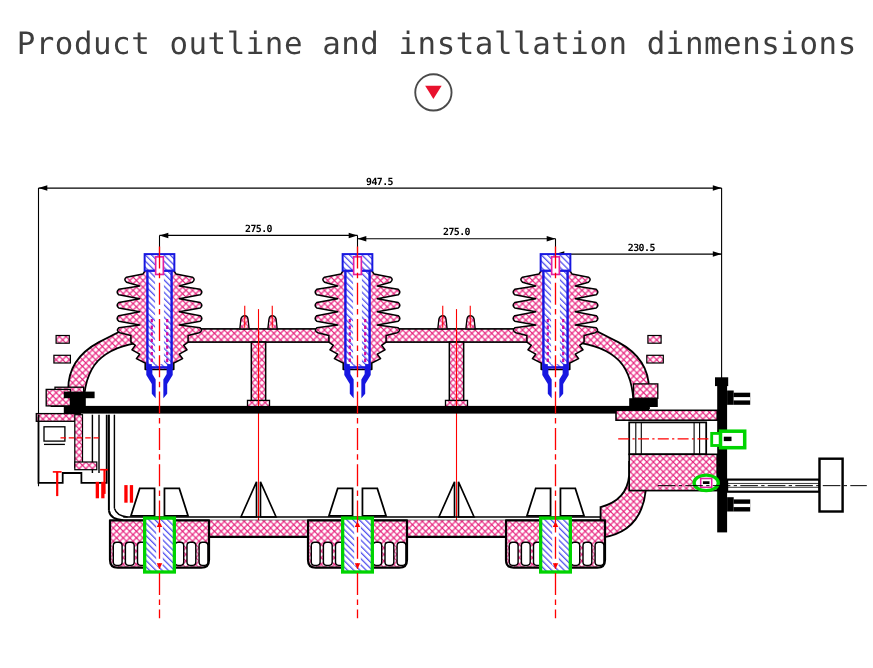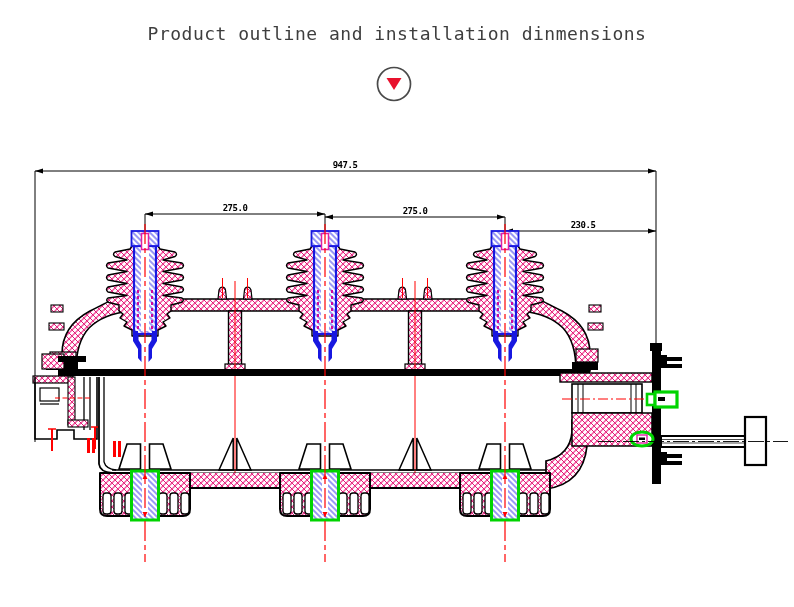--- a/index.html
+++ b/index.html
@@ -1,19 +1,19 @@
 <!DOCTYPE html>
 <html><head>
 <meta charset="utf-8">
 <style>
   html,body{margin:0;padding:0;background:#fff;}
   .stage{position:relative;width:794px;height:607px;background:#fff;overflow:hidden;
          font-family:"DejaVu Sans Mono", monospace;}
   .title{position:absolute;top:23px;left:0;right:0;text-align:center;
-         font-size:18px;letter-spacing:0.5px;color:#3e3e3e;z-index:2;white-space:nowrap;}
+         font-size:28px;letter-spacing:0.5px;color:#3e3e3e;z-index:2;white-space:nowrap;}
   svg.draw{position:absolute;left:0;top:0;z-index:1;}
   .dimtxt{font-family:"DejaVu Sans Mono", monospace;font-size:9px;font-weight:bold;fill:#000;letter-spacing:-0.5px;}
 </style>
 </head>
 <body>
 
 <div class="stage">
 
   <div class="title">Product outline and installation dinmensions</div>
 

